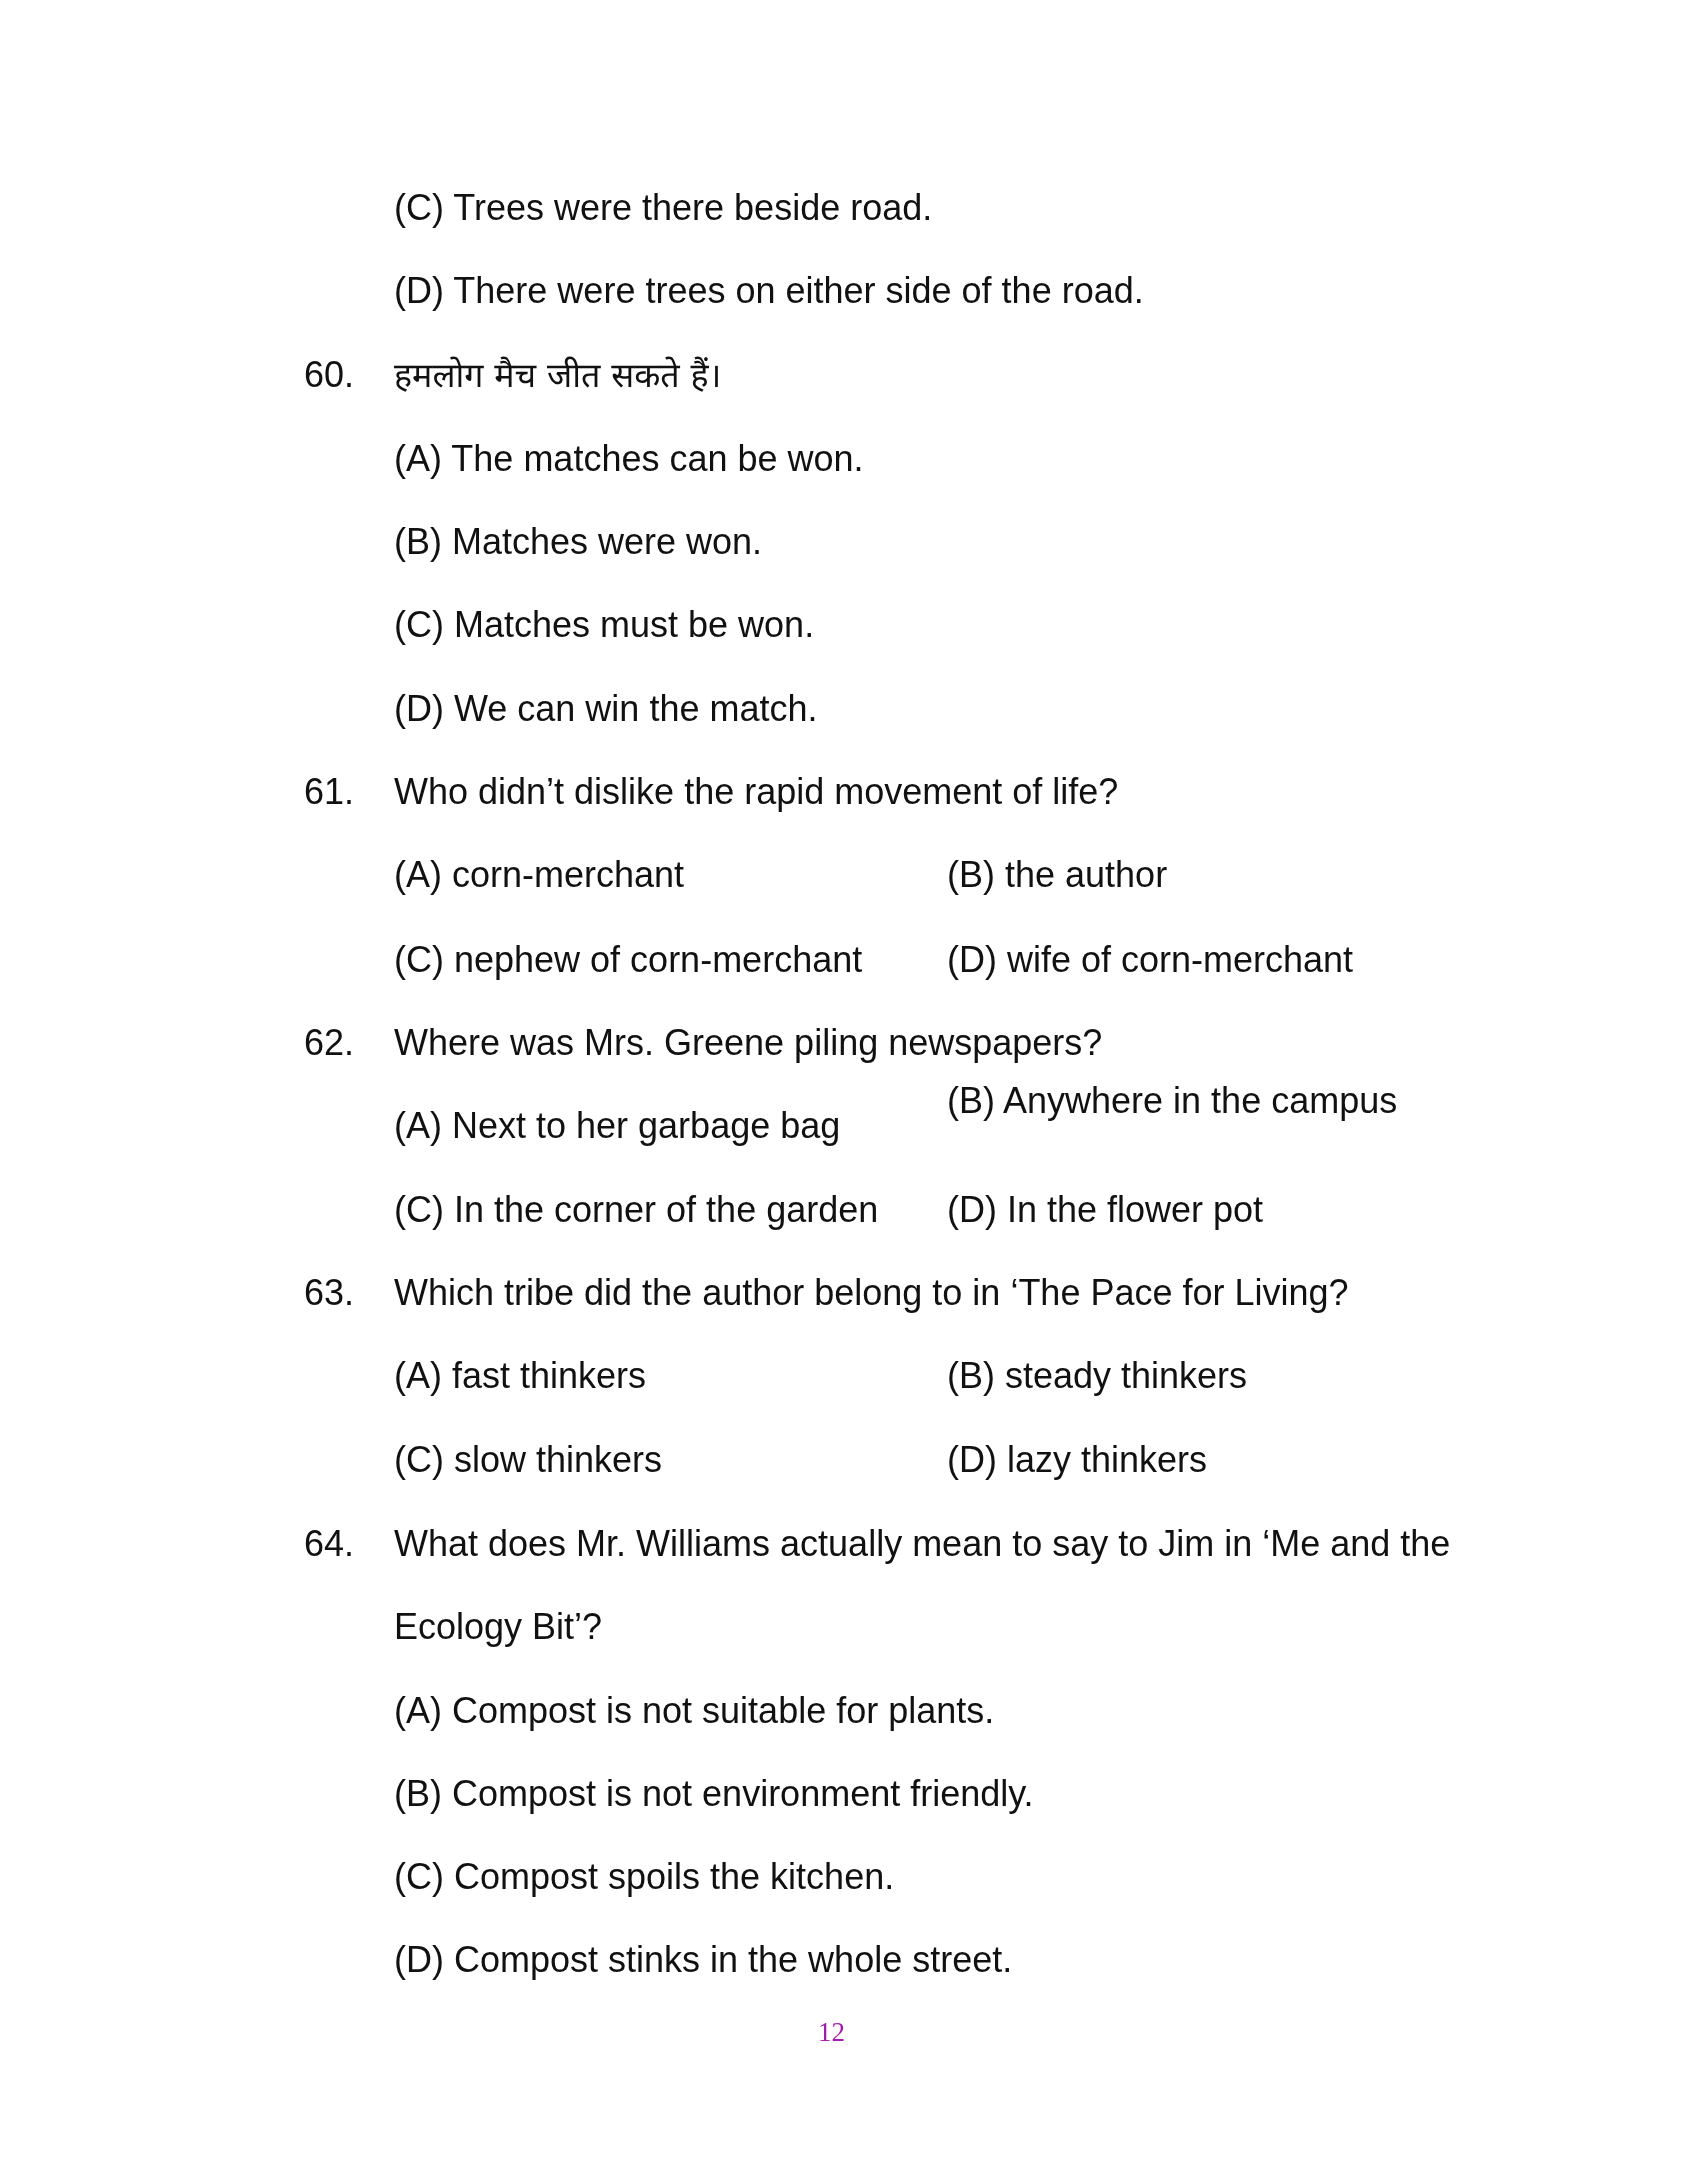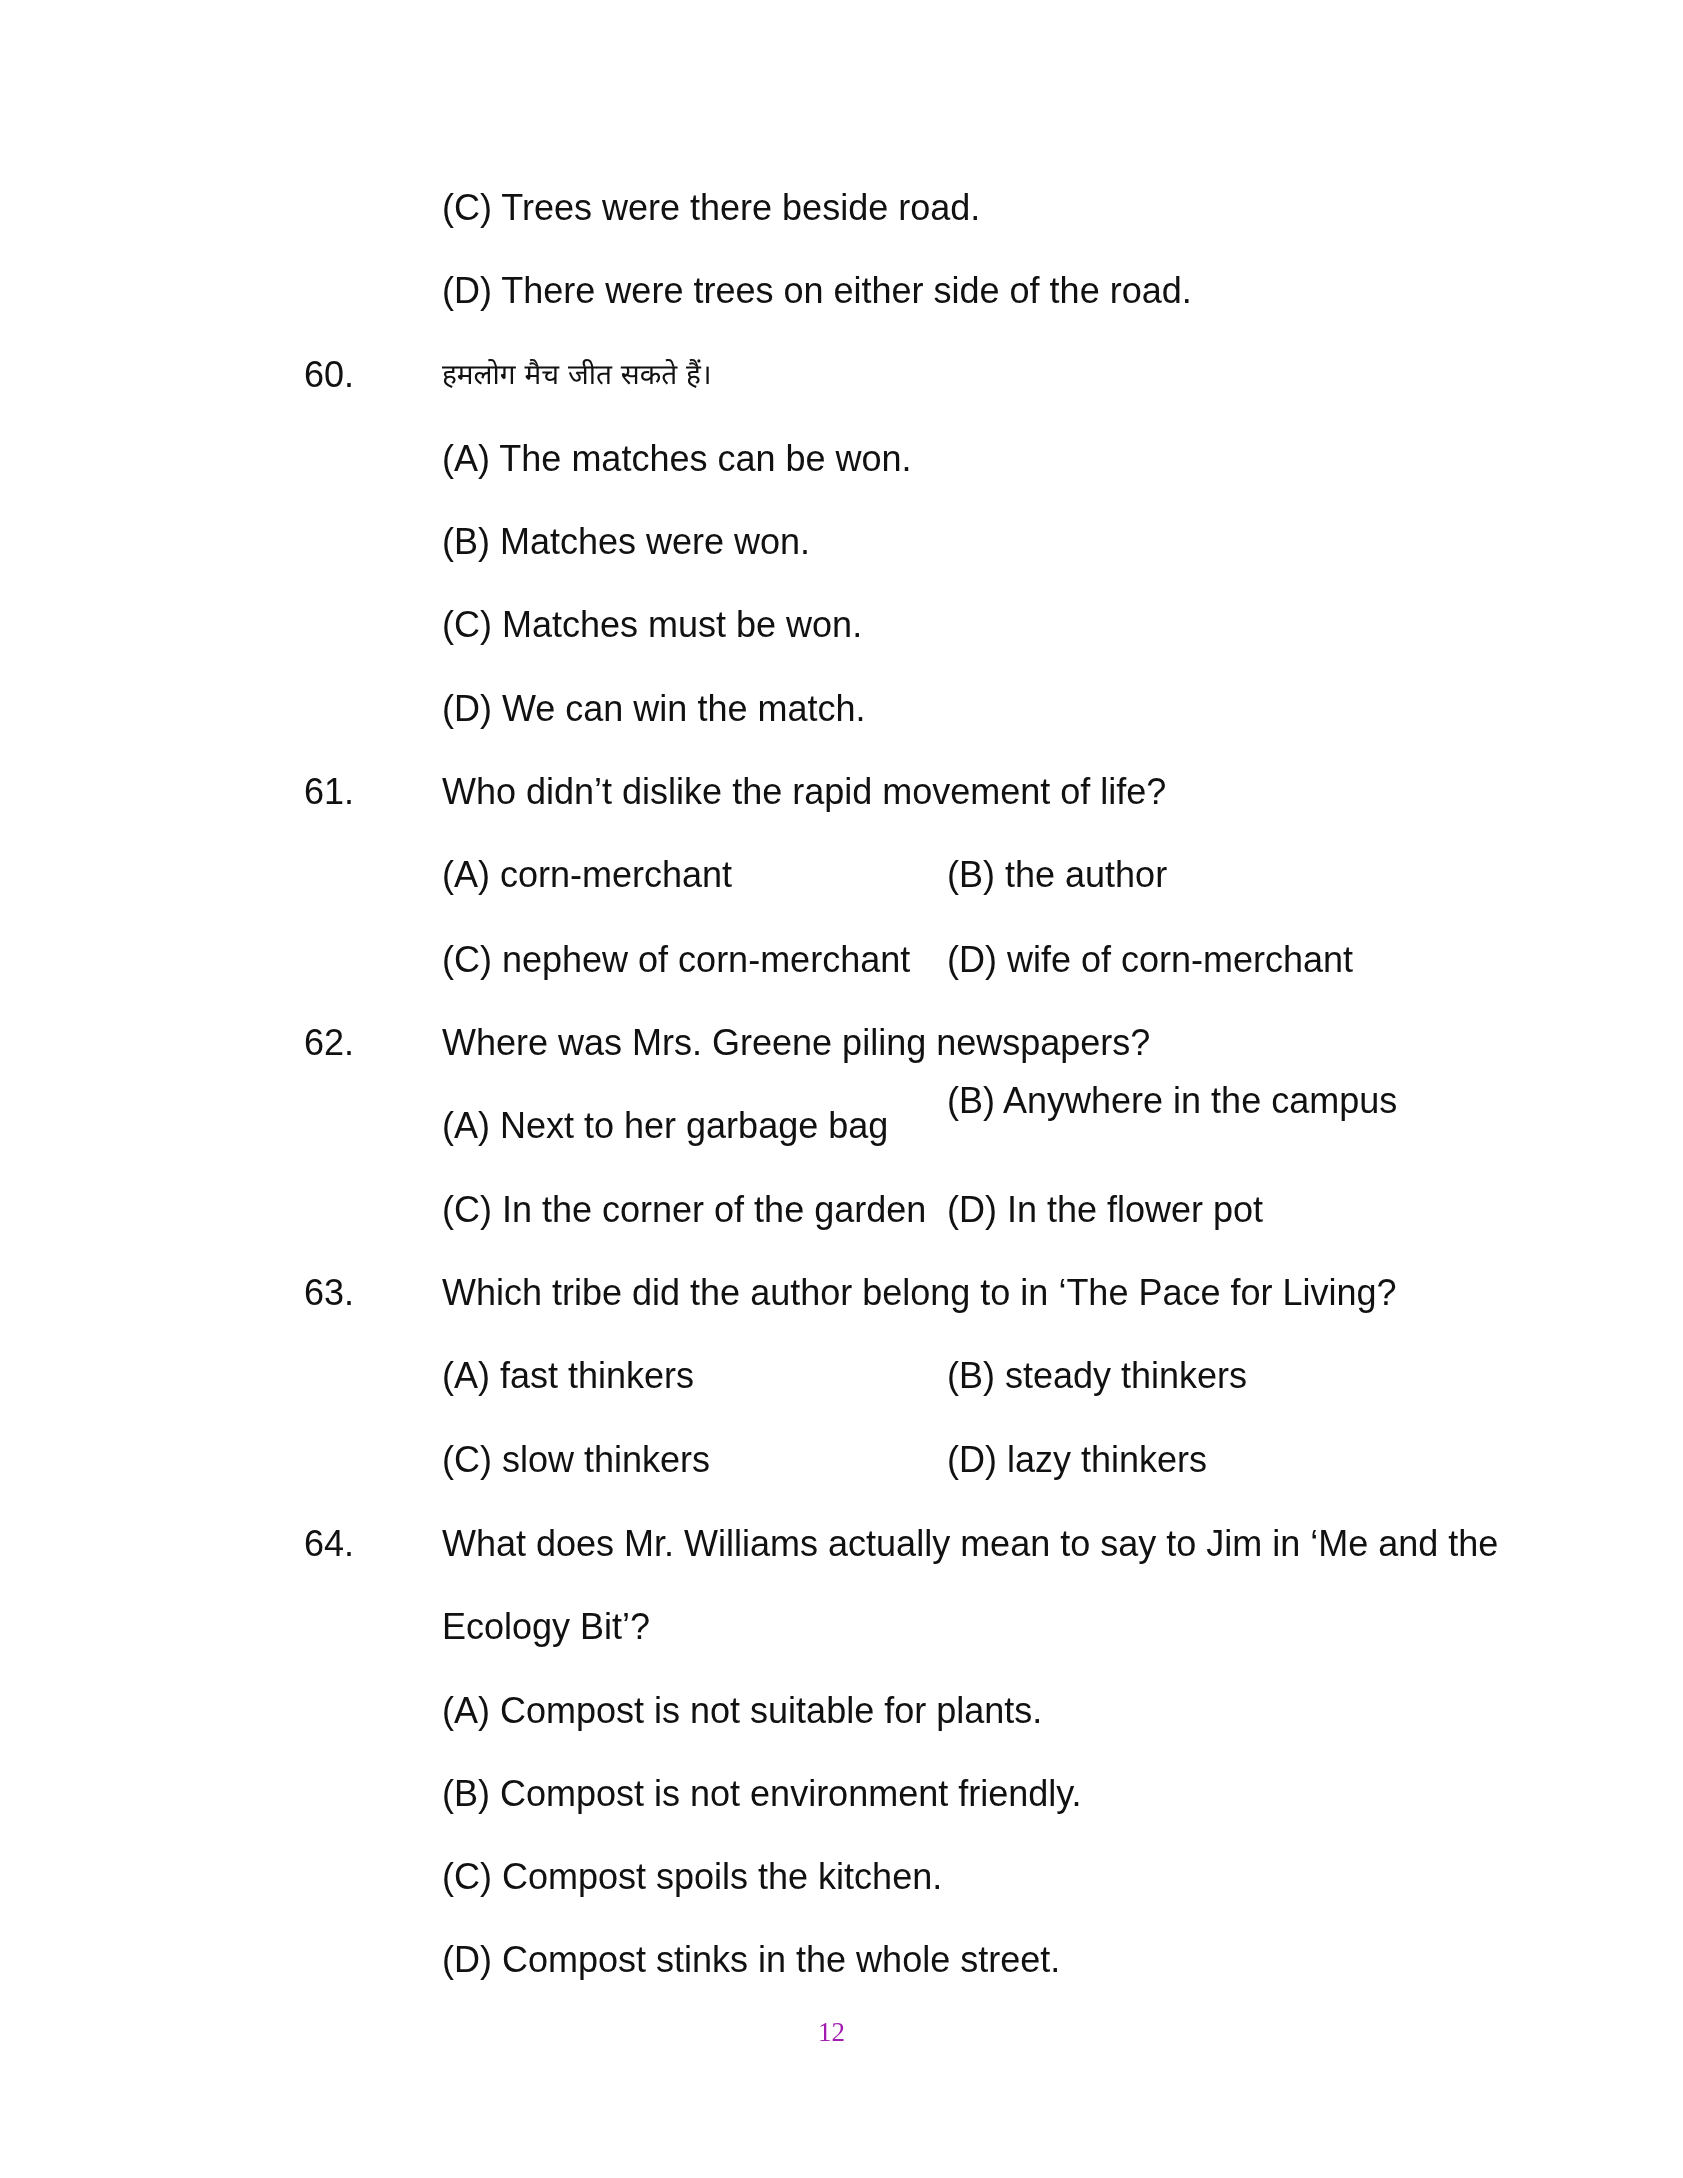--- a/index.html
+++ b/index.html
@@ -1,22 +1,22 @@
 <!DOCTYPE html>
 <html><head>
 <meta charset="utf-8">
 <style>
   html, body { margin: 0; padding: 0; background: #ffffff; }
   body { width: 1683px; height: 2178px; position: relative; overflow: hidden;
          font-family: "Liberation Sans", sans-serif; color: #111111; }
   .line { position: absolute; font-size: 36px; line-height: 42px; white-space: nowrap; }
   .qnum { left: 304px; }
-  .col-a { left: 394px; margin-left: 48px; }
+  .col-a { left: 394px; }
   .col-b { left: 947px; }
-  .hindi { font-family: "DejaVu Sans", sans-serif; font-size: 28px; }
+  .hindi { font-family: "DejaVu Sans", sans-serif; font-size: 34px; }
   .page-num { position: absolute; left: 0; width: 1663px; text-align: center; top: 2016px;
               font-family: "Liberation Serif", serif; font-size: 27px; line-height: 32px; color: #a21caf; }
 </style>
 </head>
 <body>
 
 <div>
 
   <div class="line col-a" style="top:187px">(C) Trees were there beside road.</div>
   <div class="line col-a" style="top:270px">(D) There were trees on either side of the road.</div>

